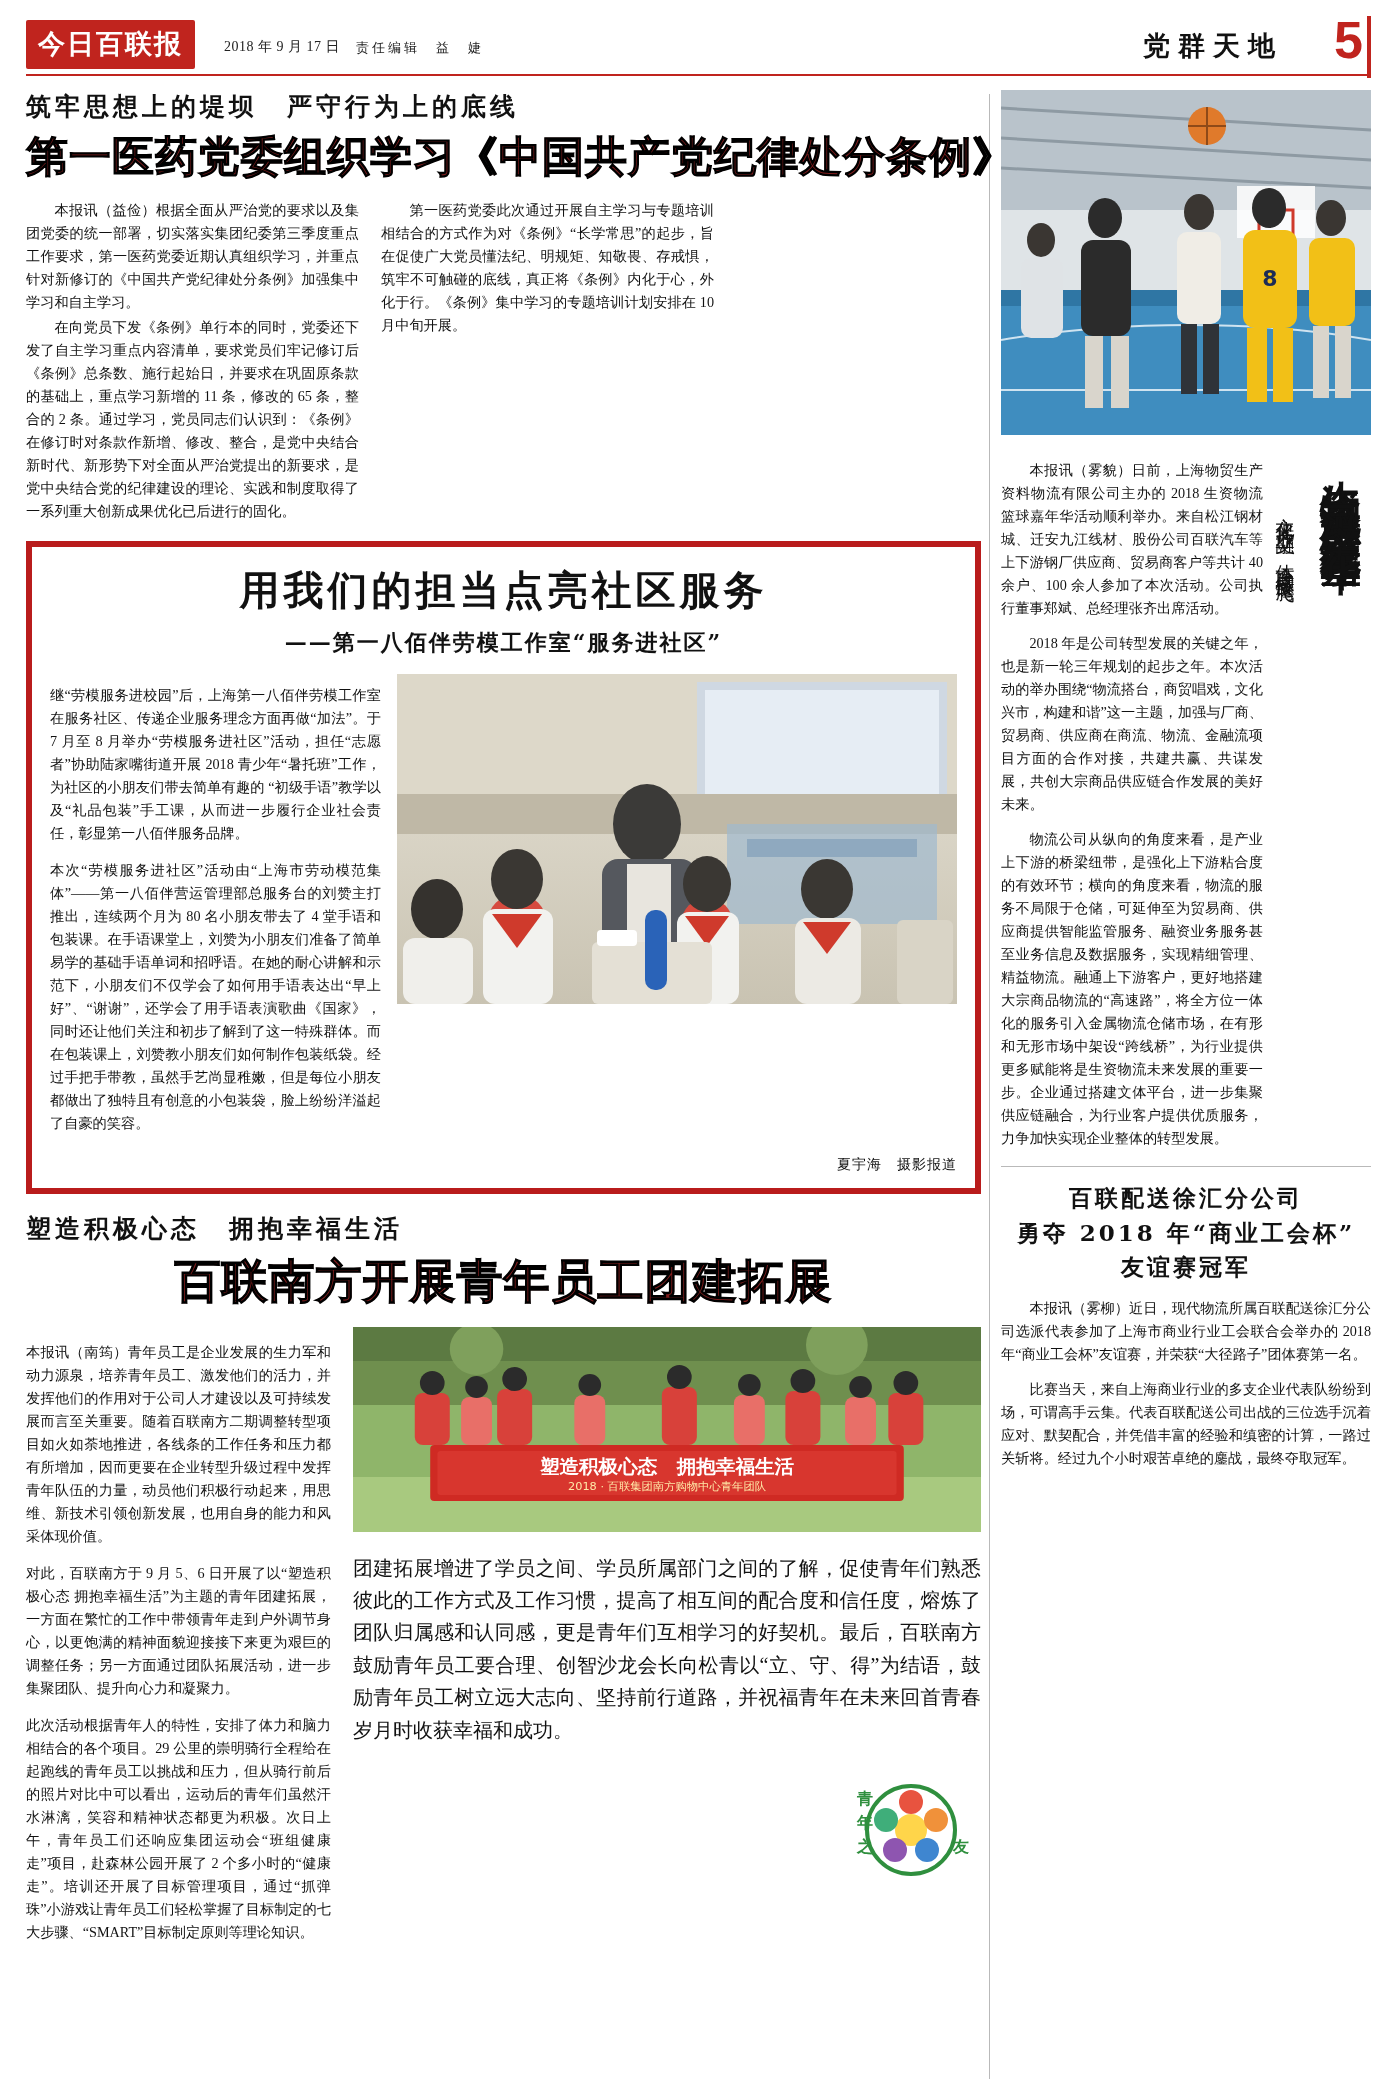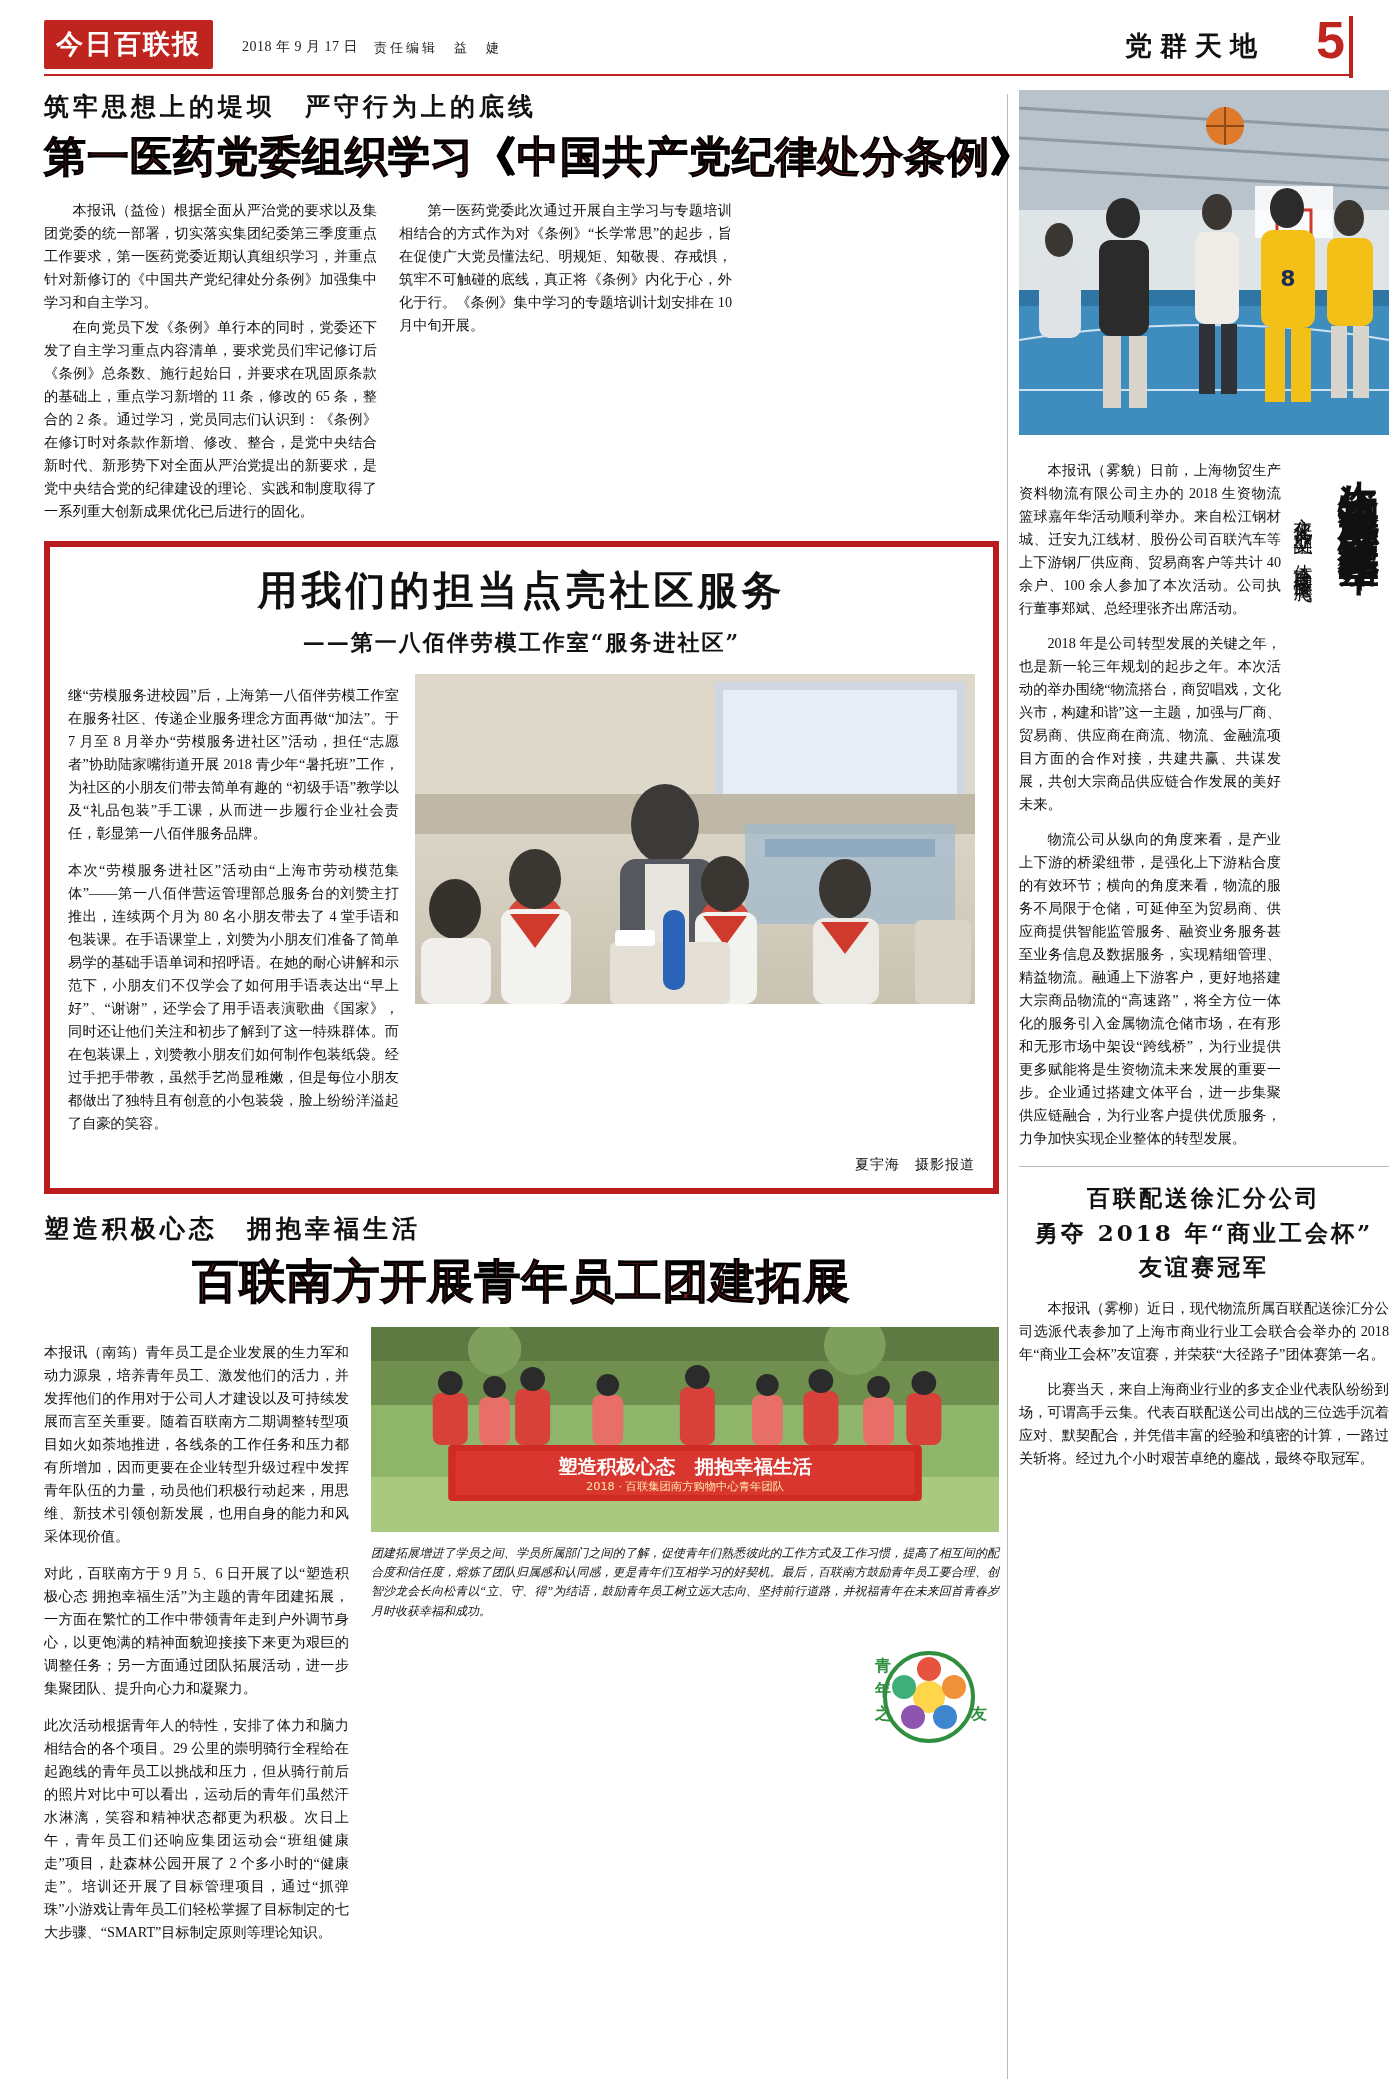--- a/index.html
+++ b/index.html
@@ -4,21 +4,21 @@
 <style>
   * { box-sizing: border-box; }
   html, body { margin:0; padding:0; }
   body {
     width:1397px; height:2091px;
     background:#ffffff;
     font-family:"Liberation Serif", serif;
     color:#111;
     position:relative;
   }
-  .page { position:relative; width:1397px; height:2091px; padding:18px 44px; }
+  .page { position:relative; width:1397px; height:2091px; padding:18px 26px; }
 
   
   .masthead { position:relative; height:58px; border-bottom:2px solid #c0241e; }
   .logo-box {
     position:absolute; left:0; top:2px;
     background:#c0241e; color:#fff;
     padding:6px 12px 7px 12px;
     font-family:"DejaVu Serif", serif;
     font-weight:bold; font-size:27px; letter-spacing:2px;
     border-radius:2px;
@@ -283,21 +283,21 @@
                       <circle cx="493" cy="60" r="11"></circle>
                   </g>
                 </g>
                 <rect x="75" y="118" width="460" height="56" rx="4" fill="#cf2a23"></rect>
                 <rect x="82" y="124" width="446" height="44" rx="3" fill="#d8362e"></rect>
                 <text x="305" y="146" font-size="19" fill="#ffffff" text-anchor="middle" font-family="DejaVu Serif, serif" font-weight="bold">塑造积极心态　拥抱幸福生活</text>
                 <text x="305" y="163" font-size="11" fill="#ffe9a8" text-anchor="middle" font-family="DejaVu Sans, sans-serif">2018 · 百联集团南方购物中心青年团队</text>
               </svg>
             </div>
 
-            <div style="margin-top:8px; font-size:12px; line-height:1.62; text-align:justify;font-style:italic;">
+            <div style="margin-top:8px; font-size:20px; line-height:1.62; text-align:justify;">
               <p>团建拓展增进了学员之间、学员所属部门之间的了解，促使青年们熟悉彼此的工作方式及工作习惯，提高了相互间的配合度和信任度，熔炼了团队归属感和认同感，更是青年们互相学习的好契机。最后，百联南方鼓励青年员工要合理、创智沙龙会长向松青以“立、守、得”为结语，鼓励青年员工树立远大志向、坚持前行道路，并祝福青年在未来回首青春岁月时收获幸福和成功。</p>
             </div>
 
             <div style="position:relative; height:120px;">
               <div class="photo" style="position:absolute; right:0; bottom:0; width:140px; height:118px; background:#fff;">
                 <svg viewBox="0 0 140 118" aria-hidden="true">
                   <circle cx="70" cy="62" r="44" fill="none" stroke="#2f8f3e" stroke-width="4"></circle>
                   <circle cx="70" cy="62" r="16" fill="#ffd54a"></circle>
                   <circle cx="70" cy="34" r="12" fill="#e8533f"></circle>
                   <circle cx="95" cy="52" r="12" fill="#f0913a"></circle>

